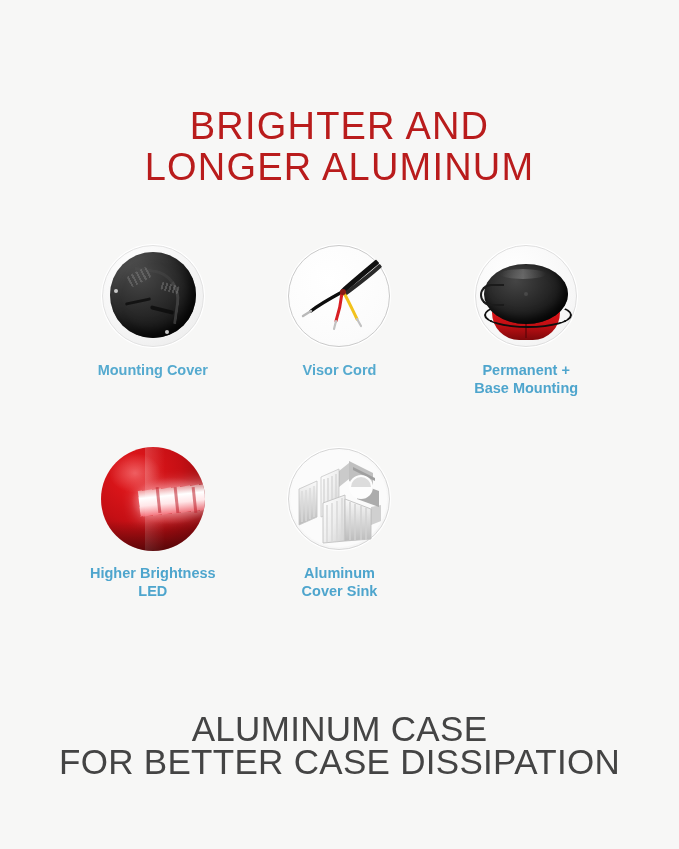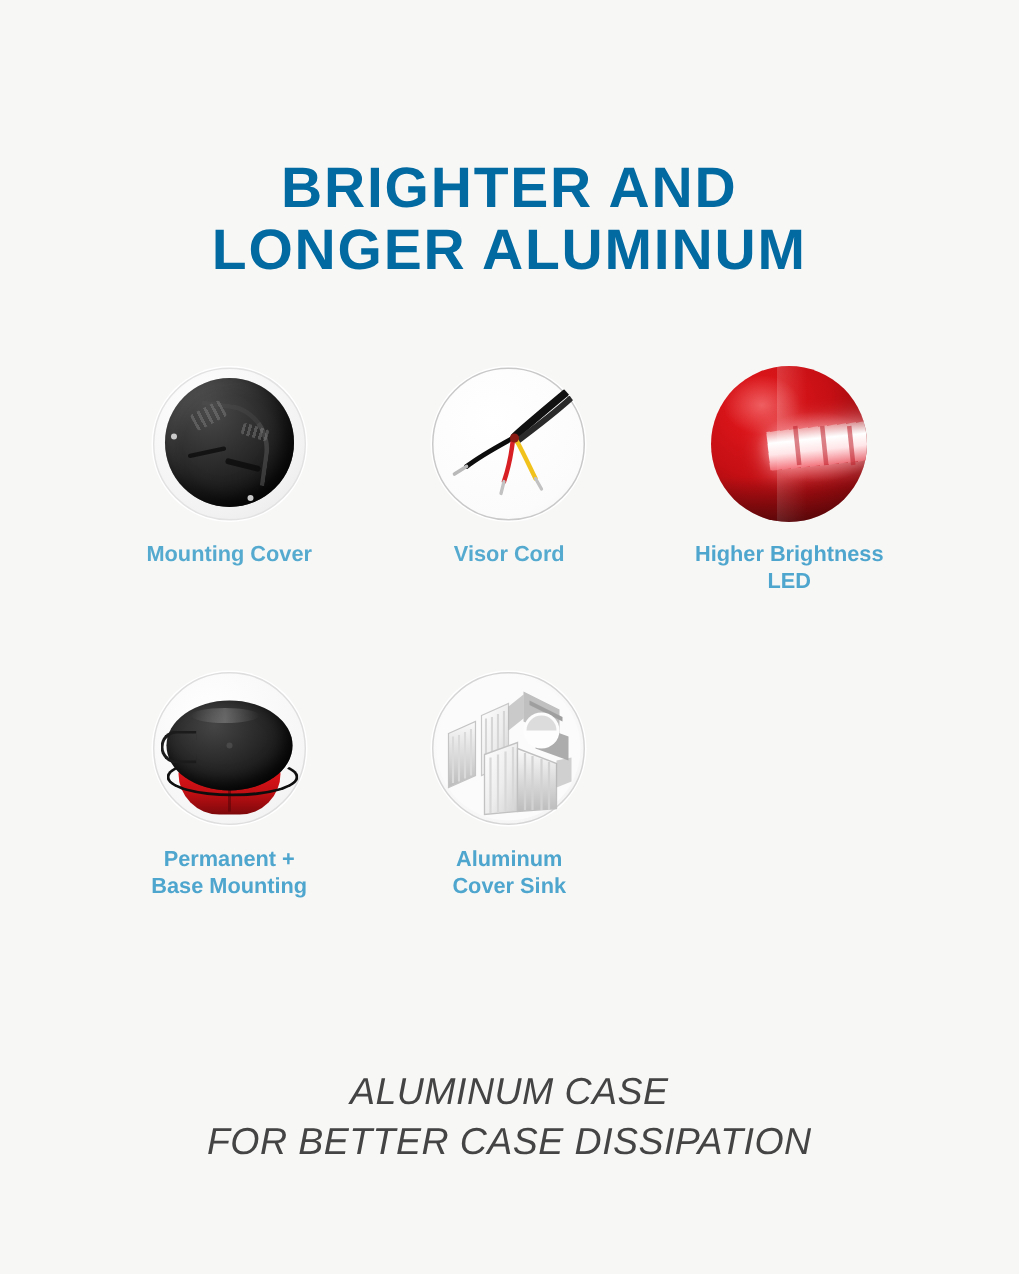--- a/index.html
+++ b/index.html
@@ -22,22 +22,22 @@
     background: #f7f7f6;
     display: flex;
     flex-direction: column;
     align-items: center;
   }
 
   
   .headline {
     margin-top: 106px;
     text-align: center;
-    color: #0369a1;
-    font-weight: bold;
+    color: #b91c1c;
+    font-weight: normal;
     font-size: 38px;
     line-height: 41px;
     letter-spacing: 1.2px;
     user-select: none;
   }
   .headline-line { display: block; white-space: nowrap; }
 
   
   .grid {
     margin-top: 56px;
@@ -284,26 +284,25 @@
     border: 1px solid #d5d5d5;
     background: radial-gradient(circle at 40% 32%, #ffffff 0%, #f7f7f7 70%, #eeeeee 100%);
   }
   .ic-sink svg { position: absolute; left: 0; top: 0; }
 
   
   .footer {
     margin-top: 112px;
     text-align: center;
     color: #444444;
-    font-size: 25px;
+    font-size: 35px;
     line-height: 33px;
     font-weight: normal;
     letter-spacing: .3px;
     user-select: none;
-    font-style: italic;
   }
   .footer-line { display: block; white-space: nowrap; }
 </style>
 </head>
 <body>
 
 <div class="poster">
 
   <div class="headline">
     <span class="headline-line">BRIGHTER AND</span>
@@ -340,47 +339,47 @@
           <path d="M49 77 L47 85" stroke="#c2c2c2" stroke-width="2.2" stroke-linecap="round"></path>
           <path d="M57 49 C62 58, 66 67, 70 75" stroke="#f2c21c" stroke-width="3" fill="none" stroke-linecap="round"></path>
           <path d="M70 75 L74 82" stroke="#c2c2c2" stroke-width="2.2" stroke-linecap="round"></path>
           <circle cx="56" cy="48" r="3" fill="#8a1b14"></circle>
         </svg>
       </div>
       <div class="caption">Visor Cord</div>
     </div>
 
     <div class="cell">
+      <div class="icon-wrap ic-base">
+        <div class="ring"></div>
+        <div class="redband"></div>
+        <div class="redseg"></div>
+        <div class="rim"></div>
+        <div class="dome"></div>
+        <div class="domeHi"></div>
+        <div class="center"></div>
+        <div class="bracket"></div>
+      </div>
+      <div class="caption tight">Permanent +
+Base Mounting</div>
+    </div>
+
+    <div class="cell">
       <div class="icon-wrap ic-led">
         <div class="sheen"></div>
         <div class="edge"></div>
         <div class="bandGlow"></div>
         <div class="band"></div>
         <div class="seg s1"></div>
         <div class="seg s2"></div>
         <div class="seg s3"></div>
         <div class="shadowBtm"></div>
       </div>
       <div class="caption tight">Higher Brightness
 LED</div>
-    </div>
-
-    <div class="cell">
-      <div class="icon-wrap ic-base">
-        <div class="ring"></div>
-        <div class="redband"></div>
-        <div class="redseg"></div>
-        <div class="rim"></div>
-        <div class="dome"></div>
-        <div class="domeHi"></div>
-        <div class="center"></div>
-        <div class="bracket"></div>
-      </div>
-      <div class="caption tight">Permanent +
-Base Mounting</div>
     </div>
 
     <div class="cell">
       <div class="icon-wrap ic-sink">
         <div class="ring"></div>
         <svg width="104" height="104" viewBox="0 0 104 104">
           <defs>
             <linearGradient id="alu1" x1="0" y1="0" x2="1" y2="1">
               <stop offset="0%" stop-color="#ffffff"></stop>
               <stop offset="55%" stop-color="#ededed"></stop>

